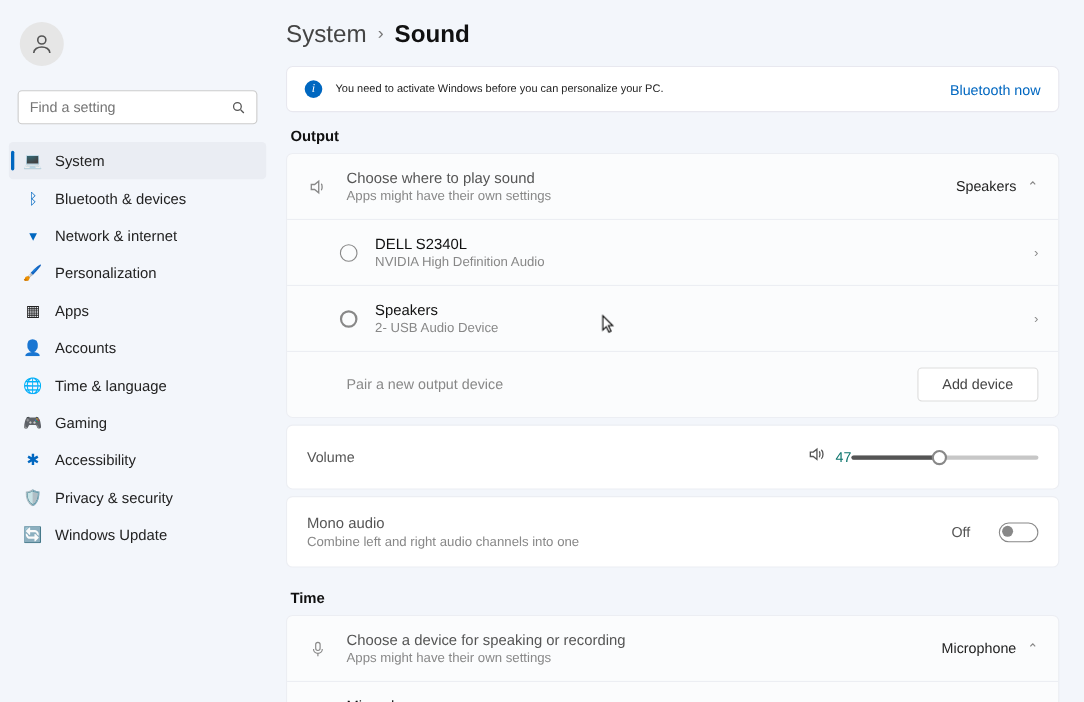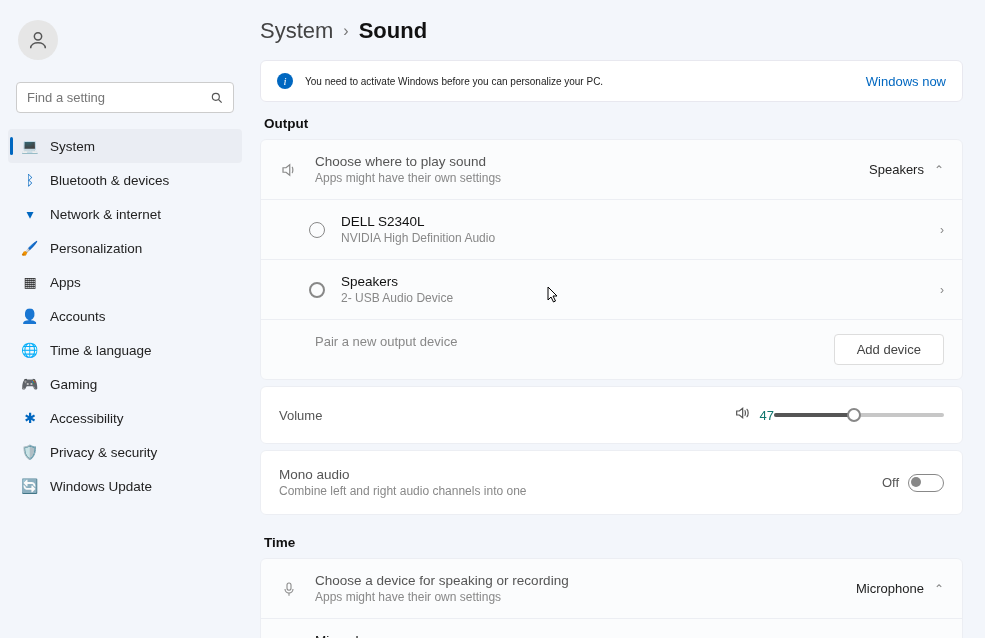--- a/index.html
+++ b/index.html
@@ -30,33 +30,33 @@
 .row { display: flex; align-items: center; padding: 14px 18px; border-bottom: 1px solid #eceef3; }
 .row:last-child { border-bottom: none; }
 .row-icon { width: 20px; color: #888; margin-right: 16px; display: flex; align-items: center; justify-content: center; }
 .row-content { flex: 1; }
 .row-title { font-size: 13.5px; color: #555; }
 .row-title.strong { color: #111; font-weight: 500; }
 .row-sub { font-size: 12px; color: #888; margin-top: 2px; }
 .row-right { display: flex; align-items: center; gap: 10px; font-size: 13px; color: #222; }
 .chev { color: #888; font-size: 12px; }
 .radio { width: 16px; height: 16px; border: 1.5px solid #888; border-radius: 50%; margin-right: 16px; margin-left: 30px; }
-.pair-row { display: flex; align-items: flex-start; padding: 14px 18px; }
+.pair-row { display: flex; align-items: center; padding: 14px 18px; }
 .pair-text { flex: 1; font-size: 13px; color: #888; padding-left: 36px; }
 .add-btn { border: 1px solid #ddd; background: #fff; padding: 7px 22px; border-radius: 4px; font-size: 13px; color: #444; cursor: pointer; }
 .vol-row { display: flex; align-items: center; padding: 18px; background: #fff; border: 1px solid #eceef3; border-radius: 6px; margin-bottom: 6px; }
 .vol-label { flex: 0 0 80px; font-size: 13px; color: #555; }
 .vol-spacer { flex: 1; }
 .vol-icon { color: #555; margin-right: 10px; }
 .vol-num { font-size: 13px; color: #0f766e; margin-right: 0; }
 .slider-track { width: 170px; height: 4px; background: #c7c7c7; border-radius: 2px; position: relative; }
 .slider-fill { position: absolute; left: 0; top: 0; bottom: 0; width: 47%; background: #555; border-radius: 2px; }
 .slider-thumb { position: absolute; left: 47%; top: 50%; width: 14px; height: 14px; background: #fff; border: 2px solid #888; border-radius: 50%; transform: translate(-50%, -50%); }
 .mono-row { display: flex; align-items: center; padding: 16px 18px; background: #fff; border: 1px solid #eceef3; border-radius: 6px; margin-bottom: 20px; }
-.toggle-wrap { display: flex; align-items: center; gap: 9px; }
+.toggle-wrap { display: flex; align-items: center; gap: 26px; }
 .toggle-label { font-size: 13px; color: #555; }
 .toggle { width: 36px; height: 18px; border: 1.5px solid #888; border-radius: 10px; position: relative; background: #fff; }
 .toggle-knob { position: absolute; left: 2px; top: 2px; width: 10px; height: 10px; background: #888; border-radius: 50%; }
 .cursor { position: absolute; pointer-events: none; }
 </style>
 </head>
 <body>
 
 <div class="sidebar">
   <div class="user-row">
@@ -125,21 +125,21 @@
 <div class="main">
   <div class="breadcrumb">
     <span class="bc-parent">System</span>
     <span class="bc-sep">›</span>
     <span class="bc-current">Sound</span>
   </div>
 
   <div class="banner">
     <span class="banner-icon">i</span>
     <span class="banner-text">You need to activate Windows before you can personalize your PC.</span>
-    <span class="banner-link">Windows now</span>
+    <span class="banner-link">Bluetooth now</span>
   </div>
 
   <div class="section-header">Output</div>
 
   <div class="card">
     <div class="row">
       <span class="row-icon">
         <svg width="18" height="18" viewBox="0 0 24 24" fill="none" stroke="currentColor" stroke-width="1.6">
             <path d="M4 9v6h4l5 4V5L8 9H4z"></path>
             <path d="M16 8c1.5 1 1.5 7 0 8"></path>

